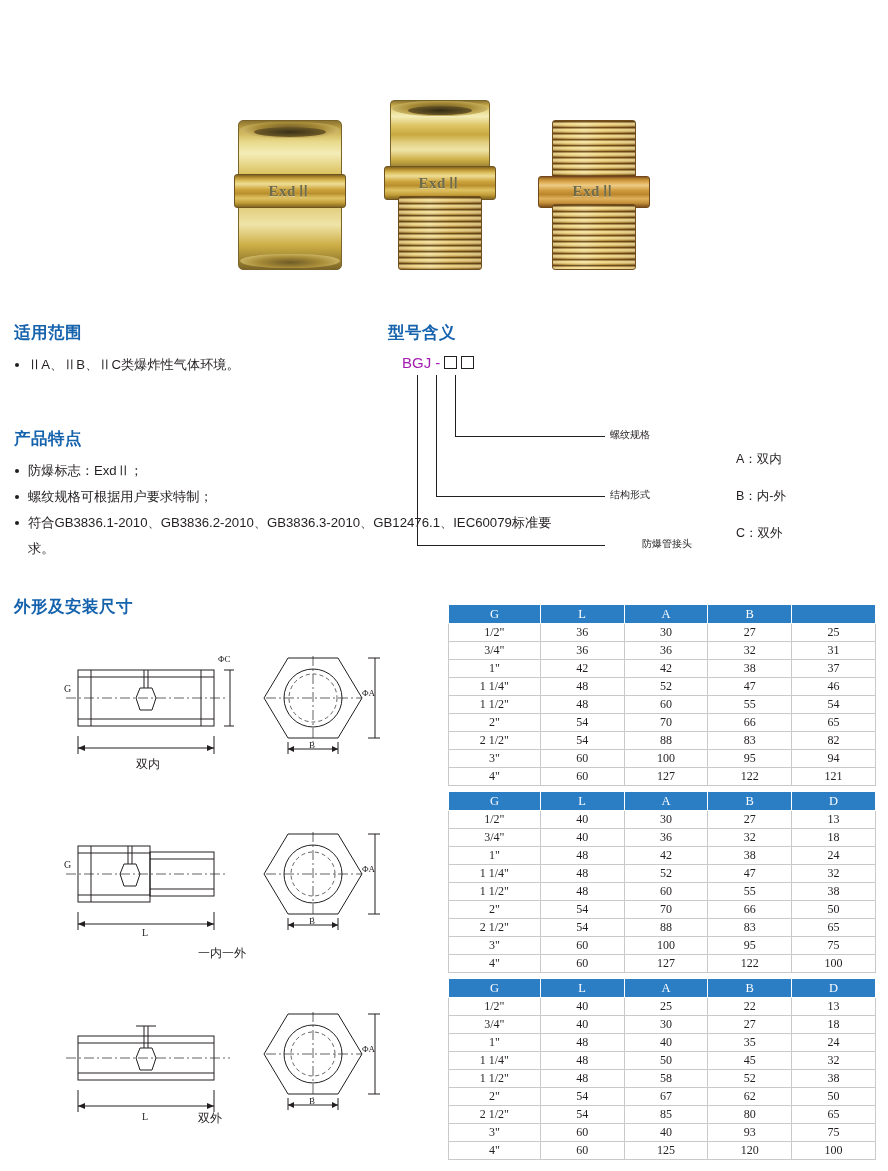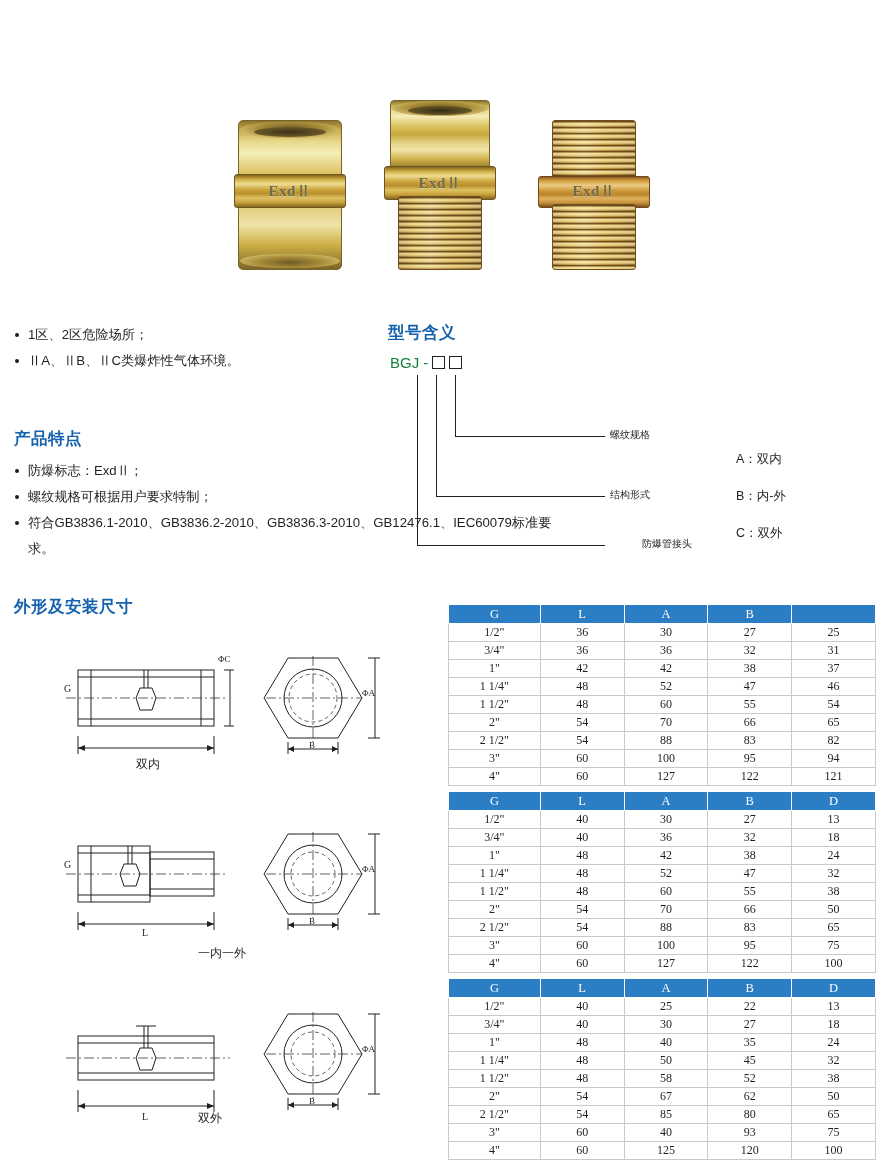--- a/index.html
+++ b/index.html
@@ -158,21 +158,21 @@
   
   #scope-block { position:absolute; left:14px; top:322px; width:350px; }
   #scope-block .sec-title { margin-bottom:8px; }
   #features-block { position:absolute; left:14px; top:428px; width:560px; }
   #features-block .sec-title { margin-bottom:8px; }
 
   
   #model-block { position:absolute; left:388px; top:322px; width:480px; }
   #model-block .sec-title { margin-bottom:10px; }
   .model-code {
-    font-size:15px; color:#15803d; margin-left:2px;
+    font-size:15px; color:#a21caf; margin-left:14px;
     display:flex; align-items:center; gap:4px;
     font-family:"Liberation Sans", sans-serif;
   }
   .code-box {
     display:inline-block; width:13px; height:13px;
     border:1px solid #231f20;
   }
   .model-diagram { position:relative; height:170px; margin-top:2px; }
   .ln { position:absolute; background:#231f20; }
   .lbl {
@@ -244,22 +244,22 @@
   <div class="fitting f-c">
     <div class="thread-top"></div>
     <div class="hex brass-copper"></div>
     <div class="thread-bot"></div>
     <div class="exd-mark" style="top:62px;">ExdⅡ</div>
   </div>
 
 </div>
 
 <div id="scope-block">
+  <div class="sec-title">适用范围</div>
   <ul class="bullets">
-    <li>1区、2区危险场所；</li>
     <li>ⅡA、ⅡB、ⅡC类爆炸性气体环境。</li>
   </ul>
 </div>
 
 <div id="features-block">
   <div class="sec-title">产品特点</div>
   <ul class="bullets">
     <li>防爆标志：ExdⅡ；</li>
     <li>螺纹规格可根据用户要求特制；</li>
     <li>符合GB3836.1-2010、GB3836.2-2010、GB3836.3-2010、GB12476.1、IEC60079标准要求。</li>

